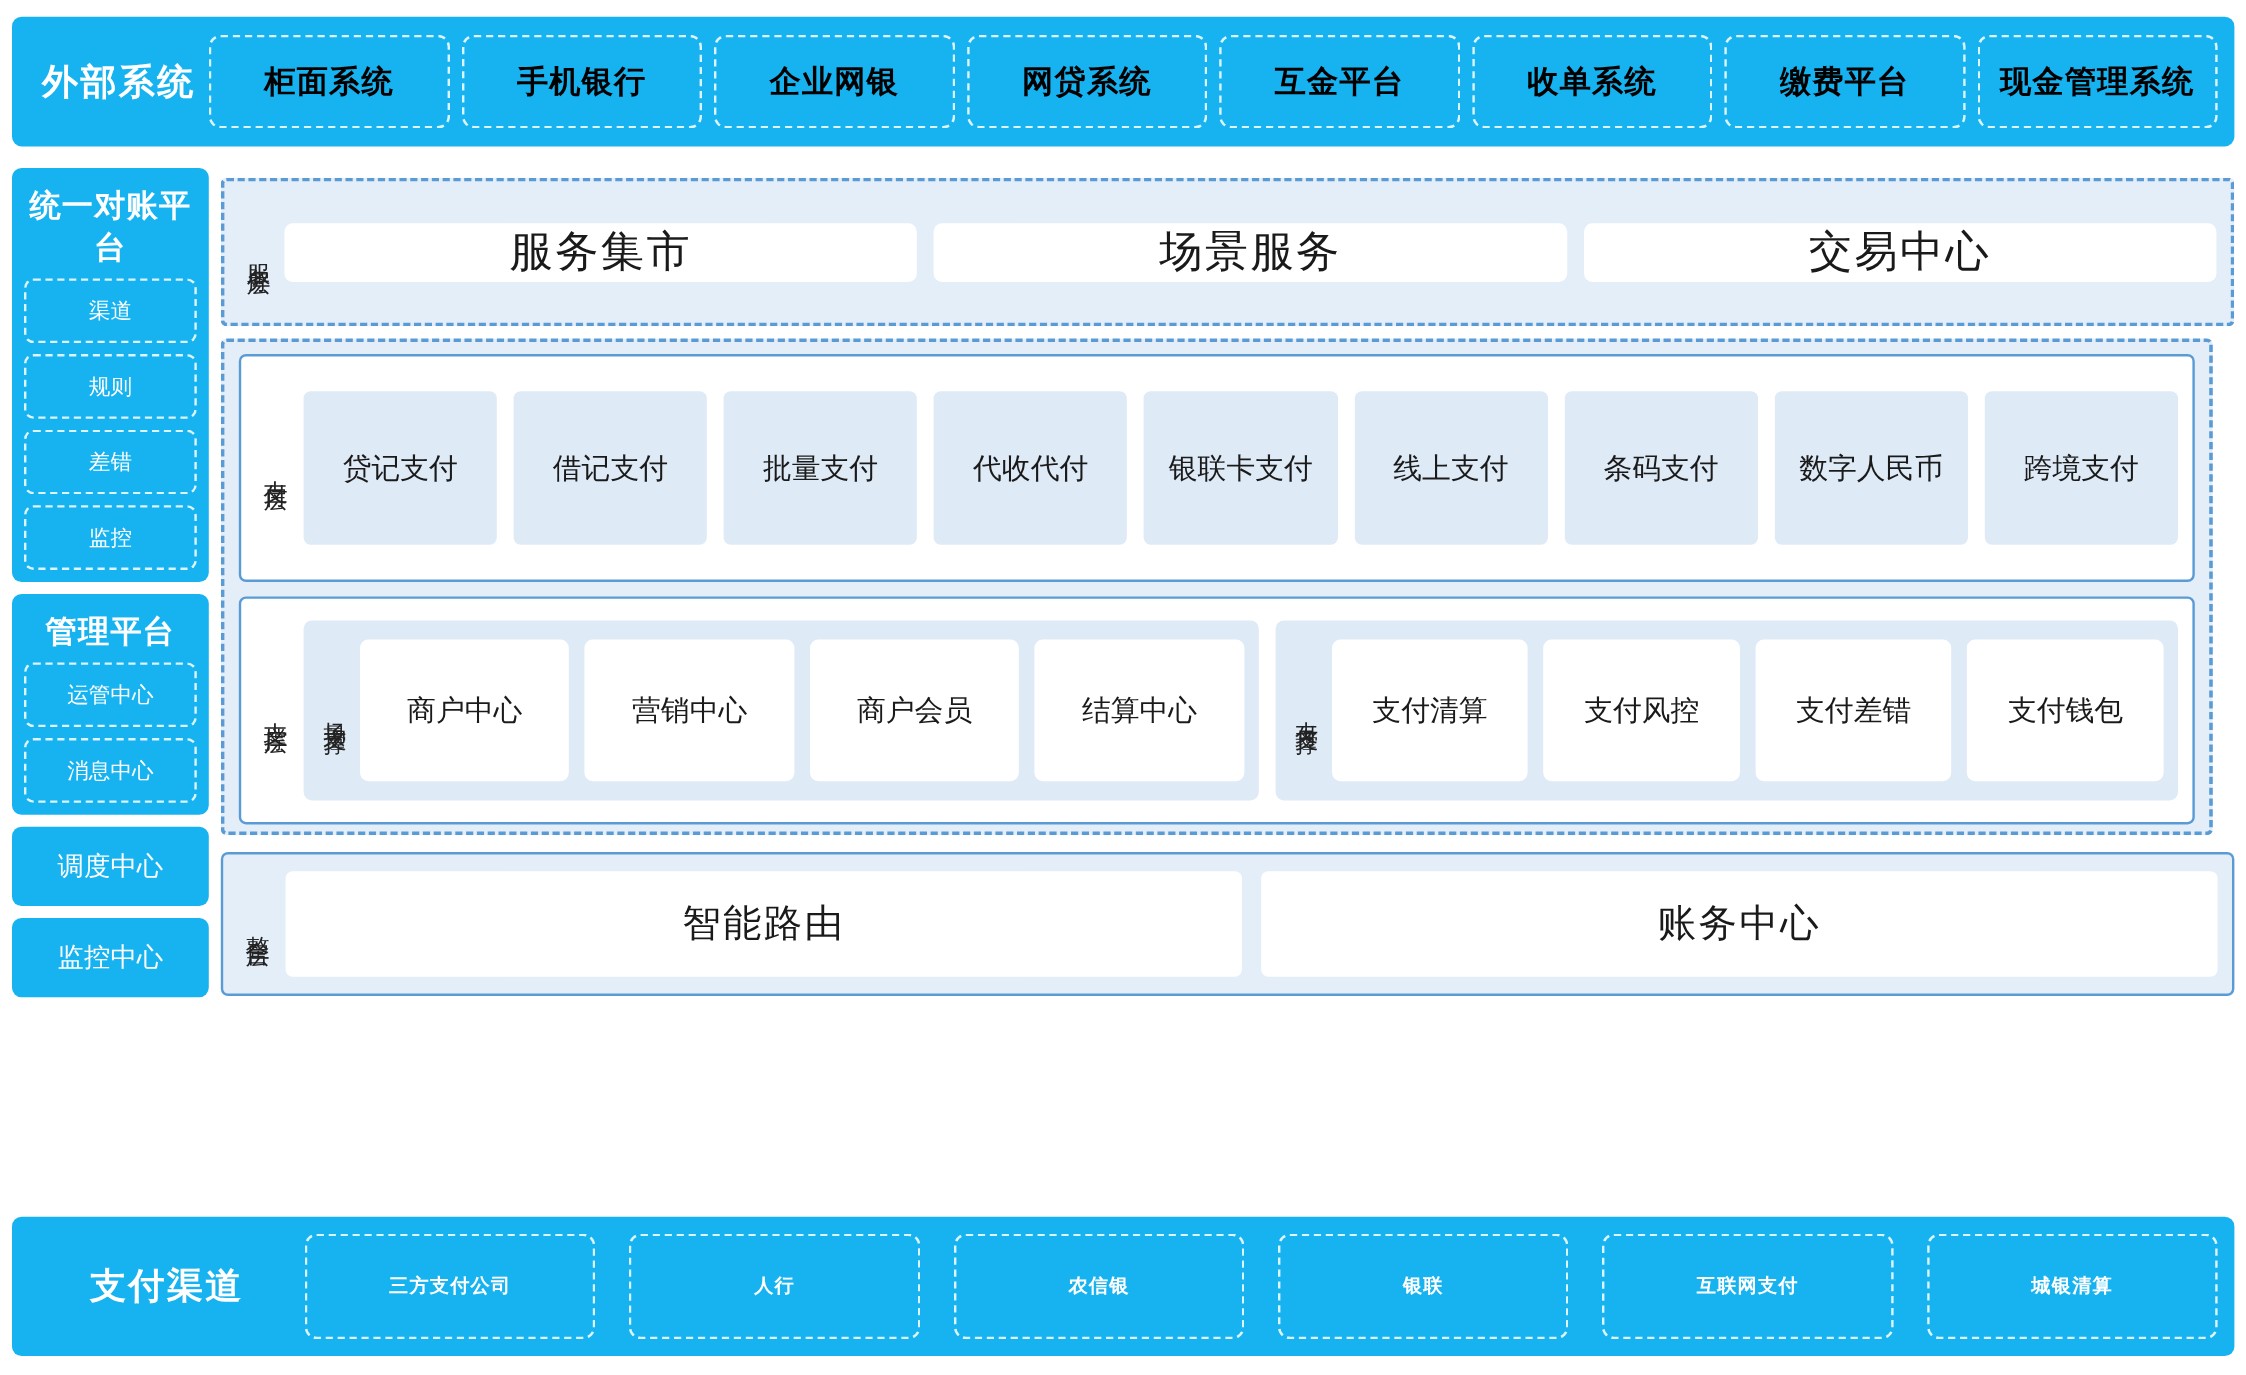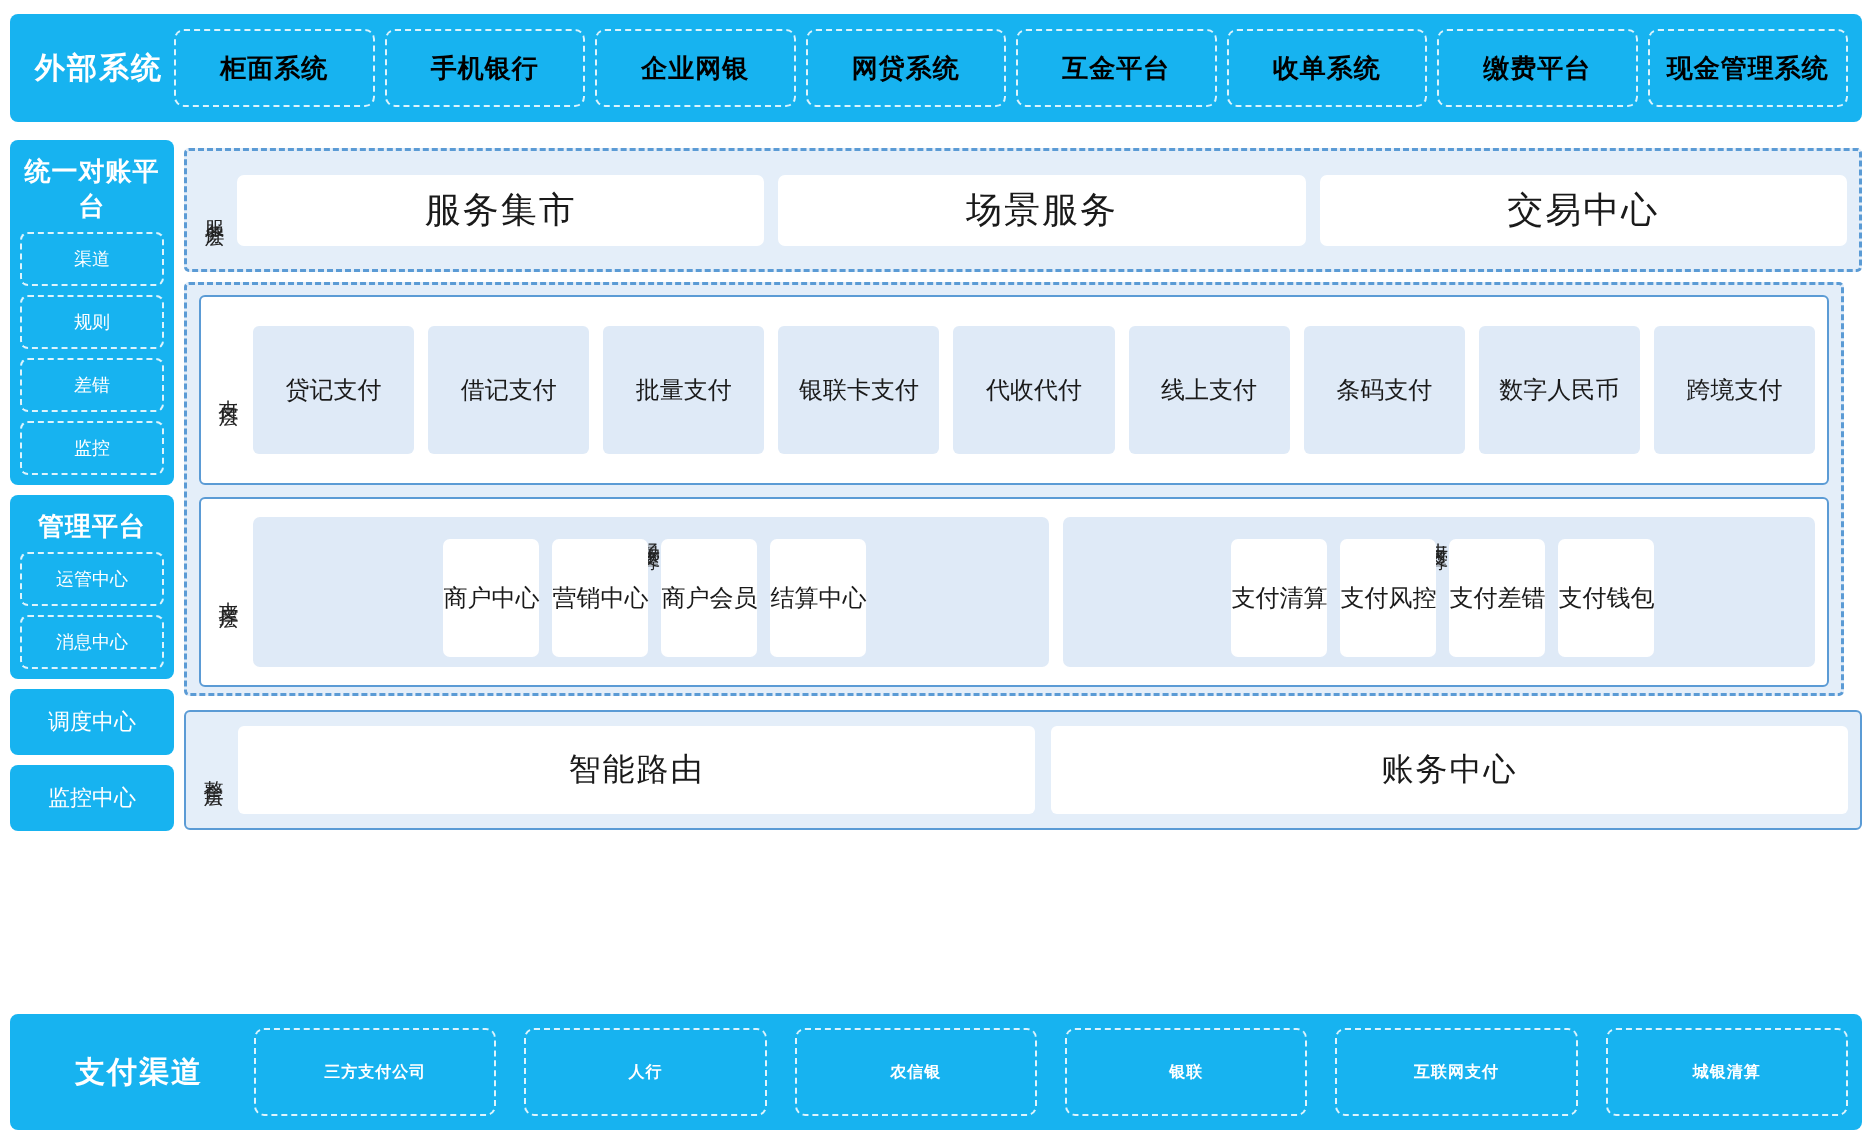--- a/index.html
+++ b/index.html
@@ -148,20 +148,21 @@
     text-align: center;
     line-height: 1;
     padding: 0 6px;
   }
   .svc-items {
     display: flex;
     flex: 1;
     gap: 14px;
     height: 71px;
     margin-left: 6px;
+    align-items: center;
   }
   .svc-item {
     flex: 1;
     background: #ffffff;
     border-radius: 7px;
     display: flex;
     align-items: center;
     justify-content: center;
     font-size: 36px;
     color: #1a1a1a;
@@ -222,21 +223,20 @@
     margin-left: 8px;
     height: 150px;
   }
   .sup-col {
     background: #dfeaf7;
     border-radius: 7px;
     display: flex;
     align-items: center;
     padding: 10px 12px;
     box-sizing: border-box;
-    flex-direction: column;
   }
   .sup-col.scene { flex: 1.06; }
   .sup-col.paysup { flex: 1; }
   .sup-col-label {
     writing-mode: vertical-rl;
     text-orientation: upright;
     font-size: 19px;
     color: #222;
     letter-spacing: 3px;
     flex: none;
@@ -391,22 +391,22 @@
       </div>
 
       <div class="dash-group core-group">
 
         <div class="solid-box pay-box">
           <div class="vlabel">支付层</div>
           <div class="pay-items">
             <div class="pay-item">贷记支付</div>
             <div class="pay-item">借记支付</div>
             <div class="pay-item">批量支付</div>
+            <div class="pay-item">代收代付</div>
             <div class="pay-item">银联卡支付</div>
-            <div class="pay-item">代收代付</div>
             <div class="pay-item">线上支付</div>
             <div class="pay-item">条码支付</div>
             <div class="pay-item">数字人民币</div>
             <div class="pay-item">跨境支付</div>
           </div>
         </div>
 
         <div class="solid-box sup-box">
           <div class="vlabel">支撑层</div>
           <div class="sup-cols">

